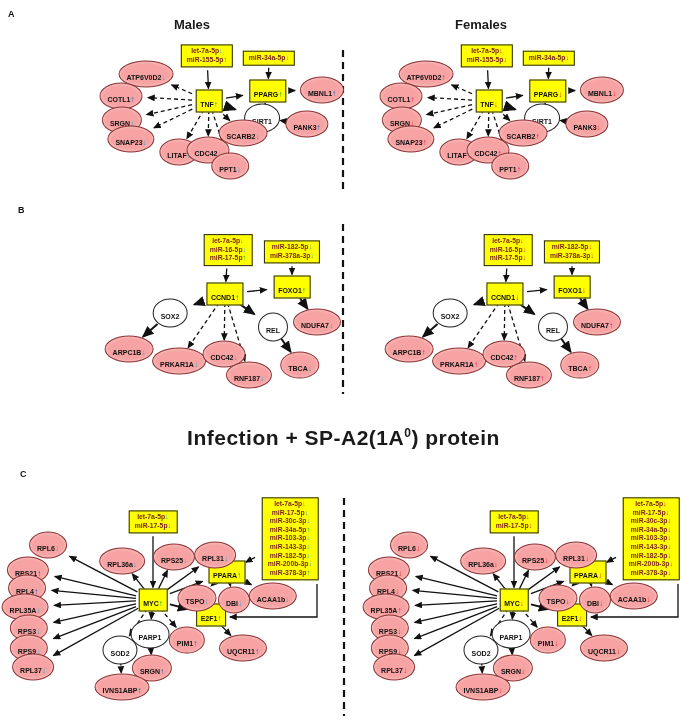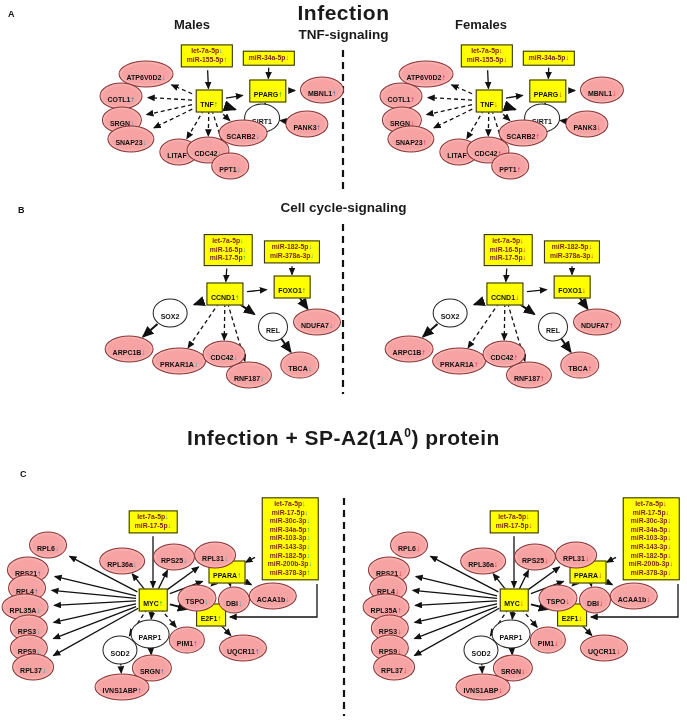--- a/index.html
+++ b/index.html
@@ -30,25 +30,22 @@
   .white{background:#ffffff;border:1.7px solid #222;border-radius:50%;padding:4.5px 7px;}
   .genebox{background:#ffff00;border:1.7px solid #222;padding:1.5px 3.5px;}
   .mirbox{background:#ffff00;border:1.7px solid #222;padding:2px 5px;}
   .mirbox .mrow{font-weight:bold;font-size:6.8px;line-height:8.6px;color:#7b1f1f;}
   .mirbox .ar{font-size:7.5px;}
 </style>
 </head>
 <body>
 
 <div class="stage">
-  <div class="ptitle t-infection">Infection</div>
-  <div class="stitle t-tnf">TNF-signaling</div>
   <div class="grouplabel" style="left:192px">Males</div>
   <div class="grouplabel" style="left:481px">Females</div>
-  <div class="stitle t-ccb">Cell cycle-signaling</div>
   <div class="ptitle t-c"><span>Infection + SP-A2(1A</span><sup>0</sup><span>) protein</span></div>
 
   <span class="plabel" style="left:8px;top:9px">A</span>
   <span class="plabel" style="left:18px;top:205px">B</span>
   <span class="plabel" style="left:20px;top:469px">C</span>
 
   <svg class="edgelayer" width="687" height="720">
     <defs>
       <marker id="ah" markerWidth="8" markerHeight="8" refX="5.2" refY="2.6" orient="auto">
         <path d="M0,0 L6,2.6 L0,5.2 z" fill="#111"></path>

